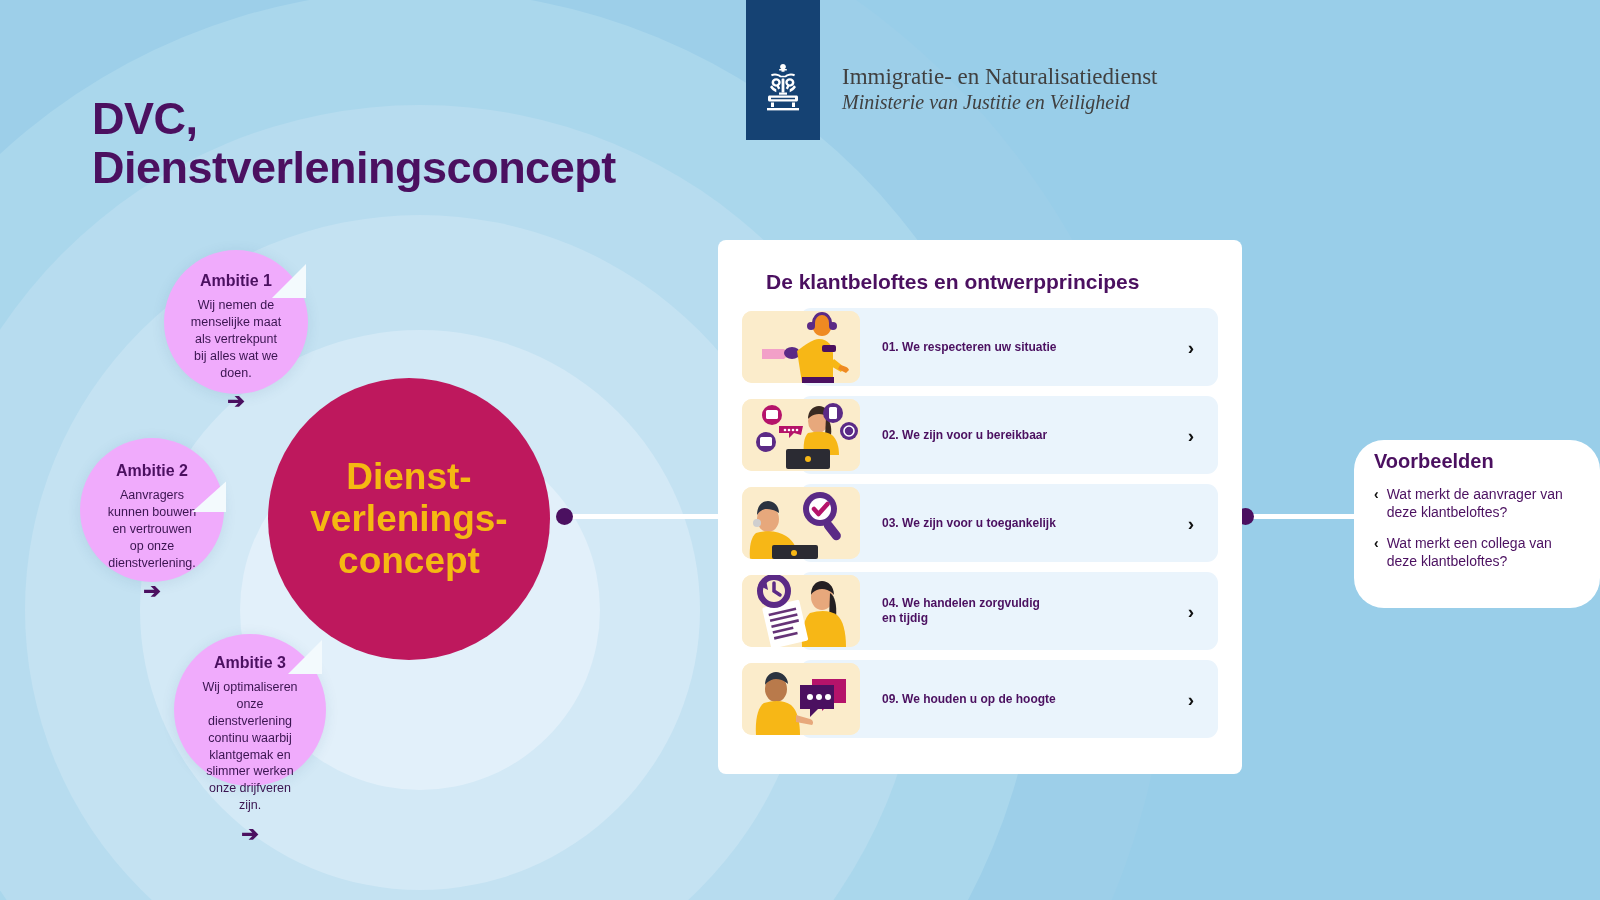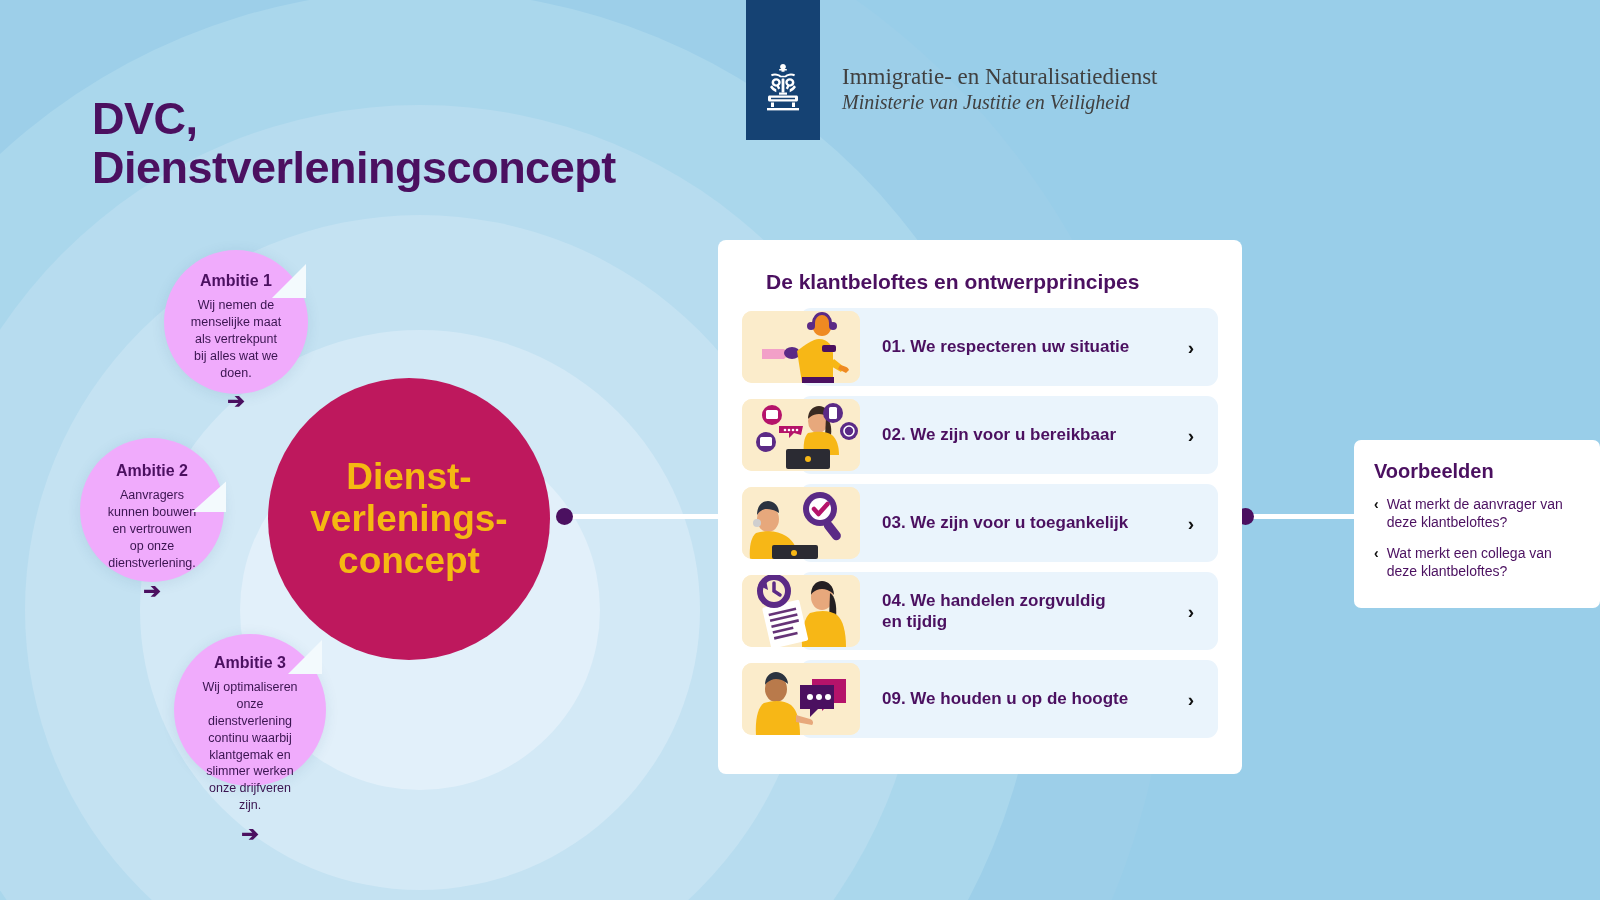--- a/index.html
+++ b/index.html
@@ -96,32 +96,32 @@
   .row-bg{
     position:absolute;left:58px;right:0;top:0;bottom:0;
     background:#eaf4fc;border-radius:11px;
   }
   .thumb{
     position:relative;z-index:2;width:118px;height:72px;border-radius:10px;
     background:#fbeccb;overflow:hidden;flex:0 0 auto;
   }
   .row-label{
     position:relative;z-index:2;margin-left:22px;color:#4b1060;
-    font-weight:bold;font-size:17px;line-height:1.25;flex:1 1 auto;
+    font-weight:bold;font-size:12px;line-height:1.25;flex:1 1 auto;
   }
   .row-chev{
     position:relative;z-index:2;margin-right:24px;color:#111;font-size:19px;
     font-weight:bold;line-height:1;
   }
 
   
   .side-panel{
     position:absolute;left:1354px;top:440px;width:246px;height:168px;
-    background:#ffffff;border-radius:7px;box-sizing:border-box;
-    padding:20px 18px 0 20px;z-index:7;
+    background:#ffffff;border-radius:30px;box-sizing:border-box;
+    padding:10px 18px 0 20px;z-index:7;
   }
   .side-title{color:#4b1060;font-weight:bold;font-size:20px;margin-bottom:12px;}
   .side-item{display:flex;margin-bottom:12px;}
   .side-chev{color:#111;font-weight:bold;font-size:14px;margin-right:8px;line-height:1.35;}
   .side-text{color:#4b1060;font-size:14px;line-height:1.32;}
 </style>
 </head>
 <body>
 
 <div class="stage">

